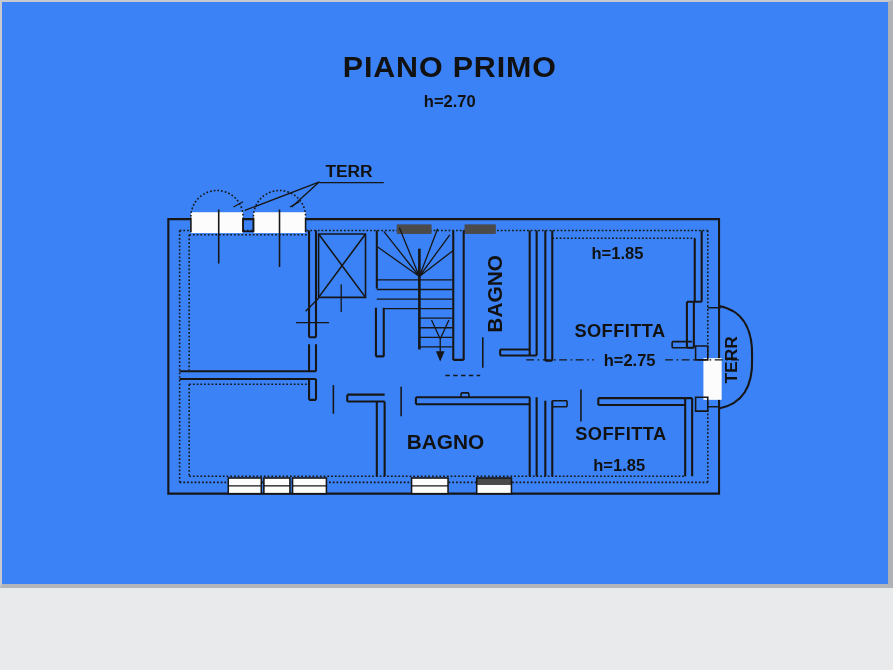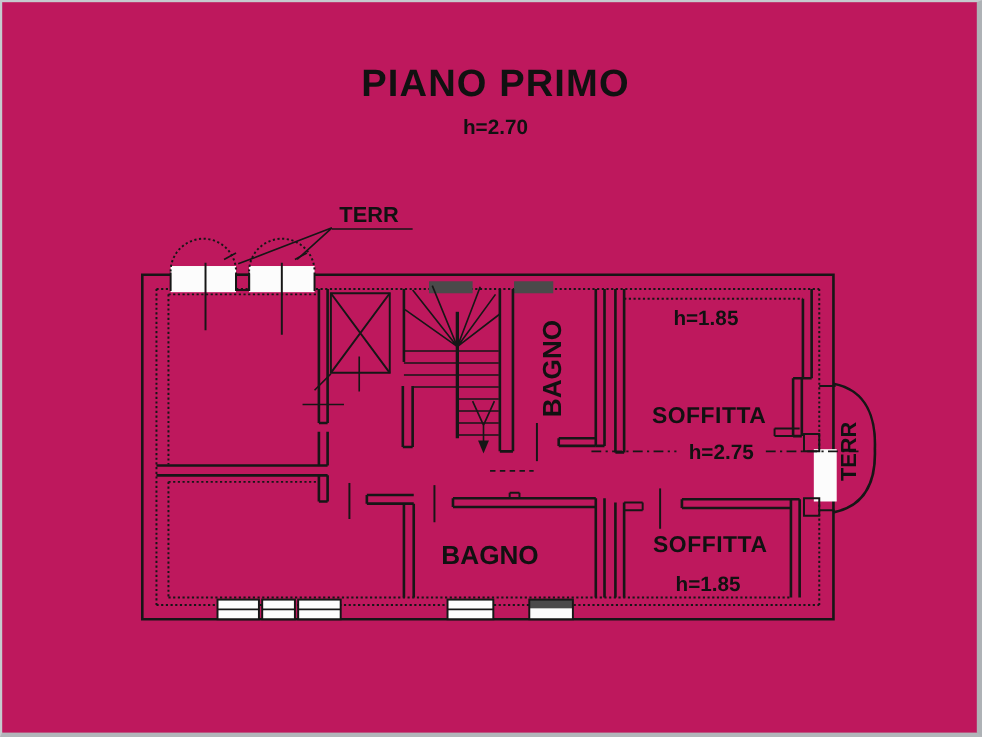--- a/index.html
+++ b/index.html
@@ -1,20 +1,20 @@
 <!DOCTYPE html>
 <html><head>
 <meta charset="utf-8">
 <style>
   html,body{margin:0;padding:0;background:#e9eaeb;}
   #page{
     position:relative;
-    width:893px;height:670px;
+    width:893px;height:588px;
     box-sizing:border-box;
-    background:#be185d;
+    background:#3b82f6;
     border-top:2px solid #c6cace;
     border-left:2px solid #c6cace;
     border-right:5px solid #aeb2b6;
     border-bottom:4px solid #b2b6ba;
     overflow:hidden;
     font-family:"Liberation Sans", sans-serif;
     text-decoration:underline;
   }
   svg{display:block;width:100%;height:100%;}
   .wall{stroke:#161616;stroke-width:2.4;fill:none;}

